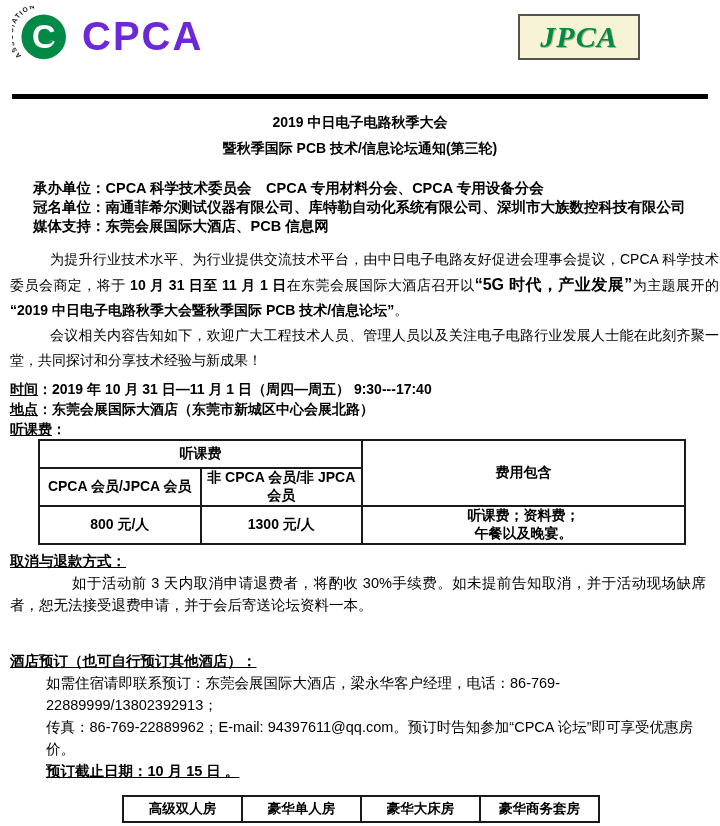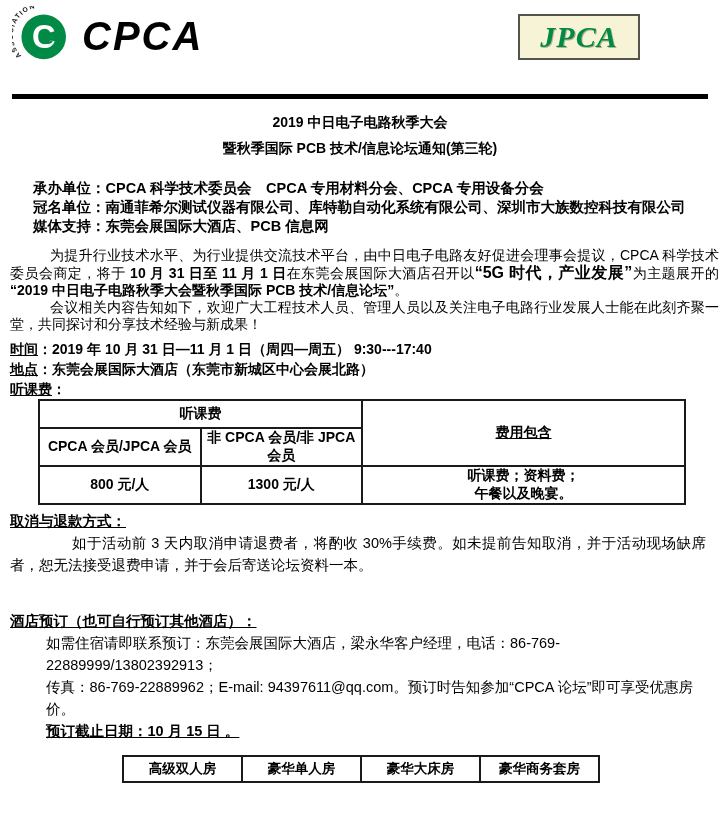--- a/index.html
+++ b/index.html
@@ -4,43 +4,43 @@
 <style>
   html,body{margin:0;padding:0;}
   body{
     width:720px;height:826px;background:#ffffff;color:#000;
     font-family:"Liberation Sans","DejaVu Sans",sans-serif;
     overflow:hidden;position:relative;
   }
   
   .header{display:flex;justify-content:space-between;align-items:flex-start;padding:6px 12px 0 12px;height:66px;}
   .cpca-logo{display:flex;align-items:center;gap:10px;}
-  .cpca-word{font-size:40px;font-weight:bold;font-style:italic;color:#000000;letter-spacing:2px;line-height:56px;}
+  .cpca-word{font-size:40px;font-weight:bold;color:#6d28d9;letter-spacing:2px;line-height:56px;}
   .jpca-box{margin-right:68px;margin-top:8px;width:118px;height:42px;background:#f6f3d6;
     border:2px solid #55544a;display:flex;align-items:center;justify-content:center;}
   .jpca-word{font-family:"Liberation Serif","DejaVu Serif",serif;font-size:30px;font-weight:bold;
     font-style:italic;color:#008a45;text-shadow:1px 1px 0 #b9b390;letter-spacing:1px;}
   .rule{height:5px;background:#000;margin:22px 12px 0 12px;}
   
   .title{margin-top:10px;text-align:center;font-weight:bold;font-size:14px;line-height:26px;}
   
   .orgs{margin:18px 10px 0 33px;font-size:14.5px;line-height:19px;font-weight:bold;}
   
-  .intro{margin:11px 1px 0 10px;font-size:14px;line-height:17px;text-align:justify;}
+  .intro{margin:11px 1px 0 10px;font-size:14px;line-height:25px;text-align:justify;}
   .intro p{margin:0;text-indent:40px;}
   .b{font-weight:bold;}
   .big-b{font-weight:bold;font-size:16px;}
   
   .meta{margin:6px 0 0 10px;font-size:14px;line-height:20px;font-weight:bold;}
   .u{text-decoration:underline;}
   
   table{border-collapse:collapse;table-layout:fixed;}
   td,th{border:2px solid #1a1a1a;text-align:center;vertical-align:middle;font-size:14px;padding:0;}
   .fee-table{margin:0 0 0 38px;width:648px;}
-  .fee-table .c1{width:228px;} .fee-table .c2{width:192px;margin-top:41px;} .fee-table .c3{width:228px;text-decoration:underline;}
+  .fee-table .c1{width:228px;} .fee-table .c2{width:192px;margin-top:41px;} .fee-table .c3{width:228px;}
   .fee-table .r1{height:28px;} .fee-table .r2{height:38px;} .fee-table .r3{height:34px;}
   .fee-table td{font-weight:bold;}
   
   .sec-title{margin:0 0 0 10px;font-size:14.5px;font-weight:bold;text-decoration:underline;line-height:22px;}
   .cancel{margin-top:5px;}
   .cancel-body{margin:0 14px 0 10px;text-indent:62px;font-size:14.5px;line-height:22px;text-align:justify;}
   
   .hotel{margin-top:34px;}
   .hotel-line{margin:0 10px 0 46px;font-size:14.5px;line-height:22px;}
   .deadline{margin-left:46px;font-size:14.5px;line-height:22px;font-weight:bold;text-decoration:underline;}

